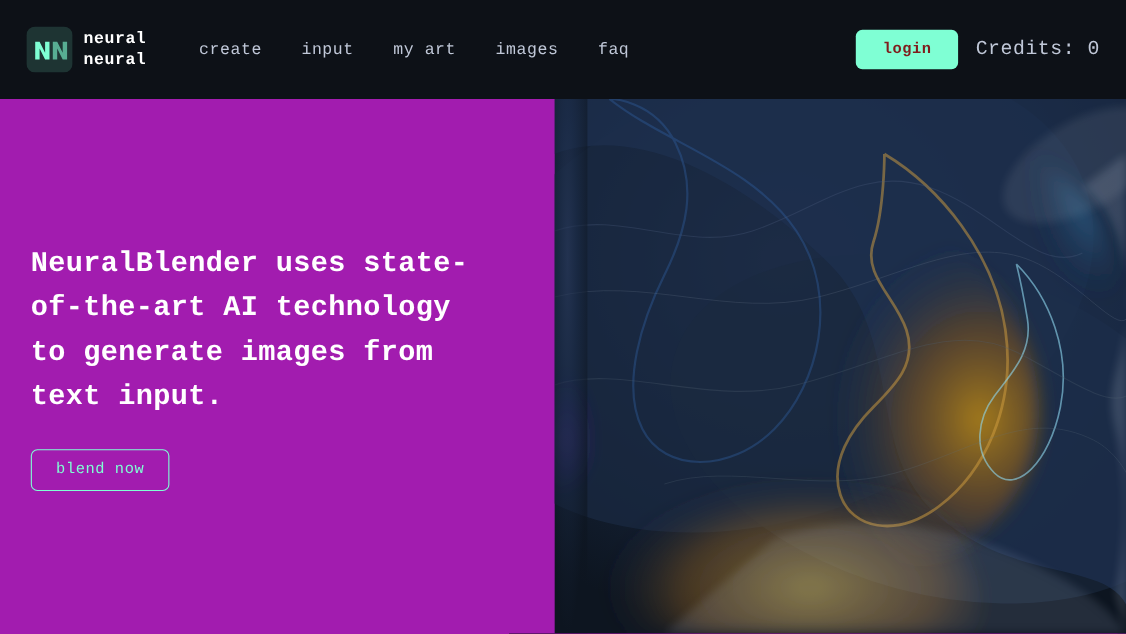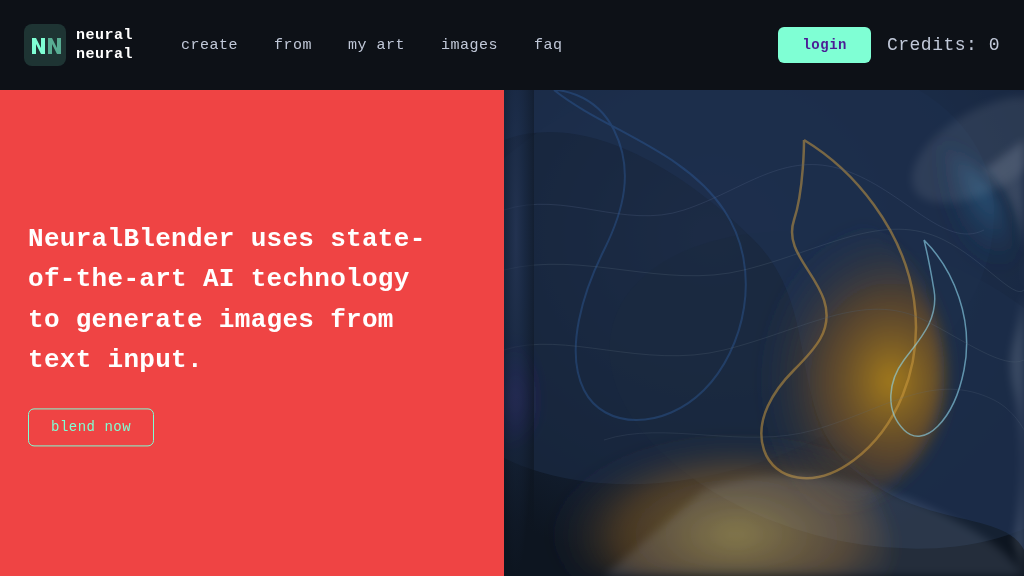--- a/index.html
+++ b/index.html
@@ -69,21 +69,21 @@
     }
 
     .nav-right {
       display: flex;
       align-items: center;
       gap: 16px;
     }
 
     .login-btn {
       background-color: #7fffd4;
-      color: #4c1d95;
+      color: #7f1d1d;
       border: none;
       border-radius: 6px;
       padding: 10px 24px;
       font-family: 'Courier New', Courier, monospace;
       font-size: 14px;
       font-weight: 600;
       cursor: pointer;
       letter-spacing: 0.5px;
     }
 
@@ -92,21 +92,21 @@
       font-size: 18px;
       color: #c0c8d8;
       letter-spacing: 0.5px;
     }
 
     
     .hero {
       position: relative;
       width: 100%;
       height: calc(576px - 90px);
-      background-color: #ef4444;
+      background-color: #a21caf;
       overflow: hidden;
     }
 
     
     .hero-art {
       position: absolute;
       right: 0;
       top: 0;
       width: 520px;
       height: 100%;
@@ -187,21 +187,21 @@
       <path d="M24 30V14h4l5 10V14h4v16h-4l-5-10v10h-4z" fill="#7fffd4" opacity="0.6"></path>
     </svg>
     <div class="logo-text">
       <span>neural</span><br>
       <span>neural</span>
     </div>
   </div>
 
   <div class="nav-links">
     <a class="nav-link">create</a>
-    <a class="nav-link">from</a>
+    <a class="nav-link">input</a>
     <a class="nav-link">my art</a>
     <a class="nav-link">images</a>
     <a class="nav-link">faq</a>
   </div>
 
   <div class="nav-right">
     <button class="login-btn">login</button>
     <span class="credits-display">Credits: 0</span>
   </div>
 </nav>

